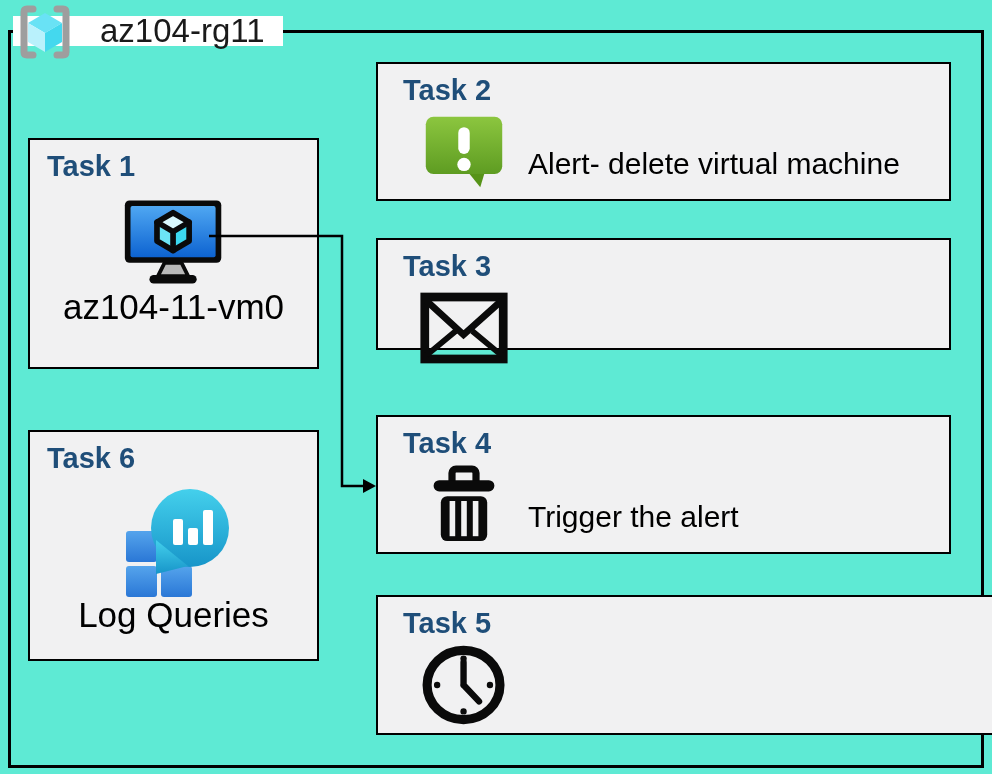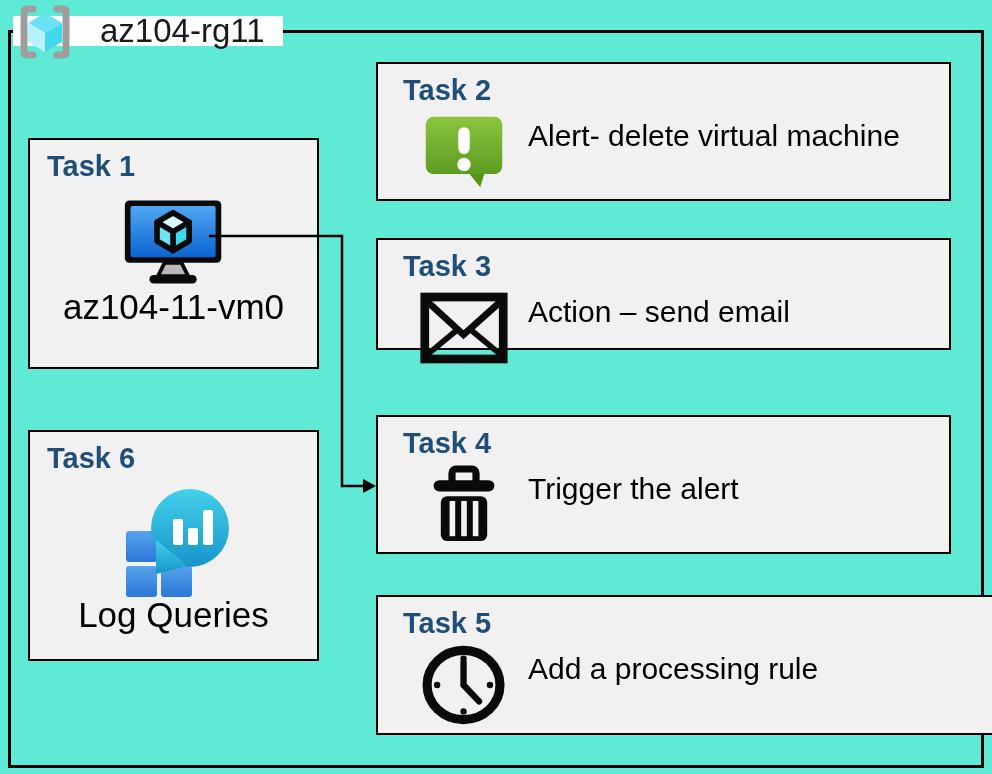--- a/index.html
+++ b/index.html
@@ -36,21 +36,21 @@
   }
   
   .box-task2{left:376px;top:62px;width:575px;height:139px;}
   .box-task3{left:376px;top:238px;width:575px;height:112px;}
   .box-task4{left:376px;top:415px;width:575px;height:139px;}
   .box-task5{left:376px;top:595px;width:657px;height:140px;}
   .right-title{left:25px;top:10px;}
   .right-icon{position:absolute;left:30px;top:44px;width:112px;height:88px;
     display:flex;align-items:center;justify-content:center;}
   .right-label{
-    position:absolute;left:150px;top:28px;height:88px;display:flex;align-items:center;
+    position:absolute;left:150px;top:56px;height:88px;display:flex;align-items:center;
     font-size:30px;color:#000;white-space:nowrap;
   }
   .connector-overlay{
     position:absolute;left:0;top:0;width:992px;height:774px;pointer-events:none;
   }
 </style>
 </head>
 <body>
 
 <div class="canvas">
@@ -141,21 +141,20 @@
 
   <div class="task-box box-task3">
     <div class="task-title right-title">Task 3</div>
     <div class="right-icon">
       <svg width="92" height="76" viewBox="0 0 95 78">
         <rect x="7" y="7" width="81" height="64" fill="none" stroke="#0a0a0a" stroke-width="9"></rect>
         <path d="M9,11 L47,46 L86,11" fill="none" stroke="#0a0a0a" stroke-width="7"></path>
         <path d="M9,67 L39,42 M86,67 L56,42" fill="none" stroke="#0a0a0a" stroke-width="6"></path>
       </svg>
     </div>
-    <div class="right-label">Action – send email</div>
   </div>
 
   <div class="task-box box-task4">
     <div class="task-title right-title">Task 4</div>
     <div class="right-icon">
       <svg width="72" height="84" viewBox="0 0 90 102">
         <rect x="30" y="6" width="30" height="20" rx="5" fill="none" stroke="#0a0a0a" stroke-width="9"></rect>
         <rect x="7" y="20" width="76" height="14" rx="7" fill="#0a0a0a"></rect>
         <rect x="16" y="40" width="58" height="56" rx="8" fill="#0a0a0a"></rect>
         <rect x="27" y="46" width="7" height="44" fill="#f1f1f2"></rect>
@@ -171,21 +170,20 @@
     <div class="right-icon">
       <svg width="88" height="82" viewBox="0 0 95 90">
         <ellipse cx="47" cy="45" rx="40" ry="38" fill="none" stroke="#0a0a0a" stroke-width="10"></ellipse>
         <circle cx="47" cy="16" r="3.5" fill="#0a0a0a"></circle>
         <circle cx="76" cy="45" r="3.5" fill="#0a0a0a"></circle>
         <circle cx="47" cy="74" r="3.5" fill="#0a0a0a"></circle>
         <circle cx="18" cy="45" r="3.5" fill="#0a0a0a"></circle>
         <path d="M47,45 L47,20 M47,45 L64,63" fill="none" stroke="#0a0a0a" stroke-width="7" stroke-linecap="round"></path>
       </svg>
     </div>
-    <div class="right-label">Add a processing rule</div>
   </div>
 
   <svg class="connector-overlay">
     <polyline points="209,236 342,236 342,486 364,486" fill="none" stroke="#000" stroke-width="2.5"></polyline>
     <polygon points="363,479 363,493 376,486" fill="#000"></polygon>
   </svg>
 
 </div>
 
 </body></html>

